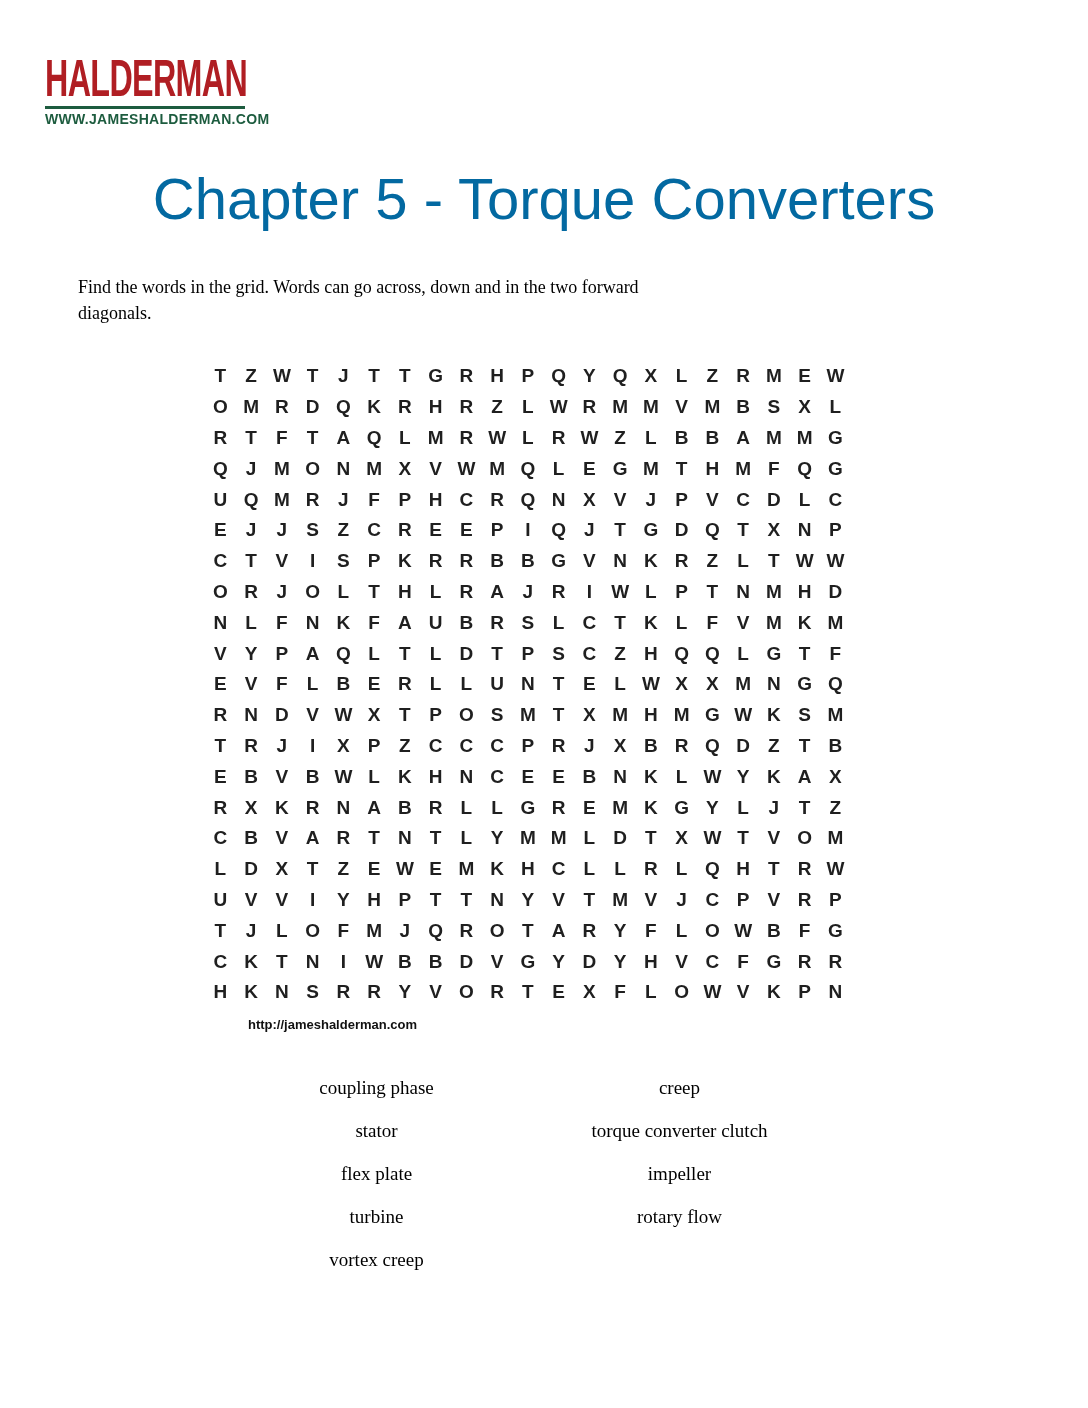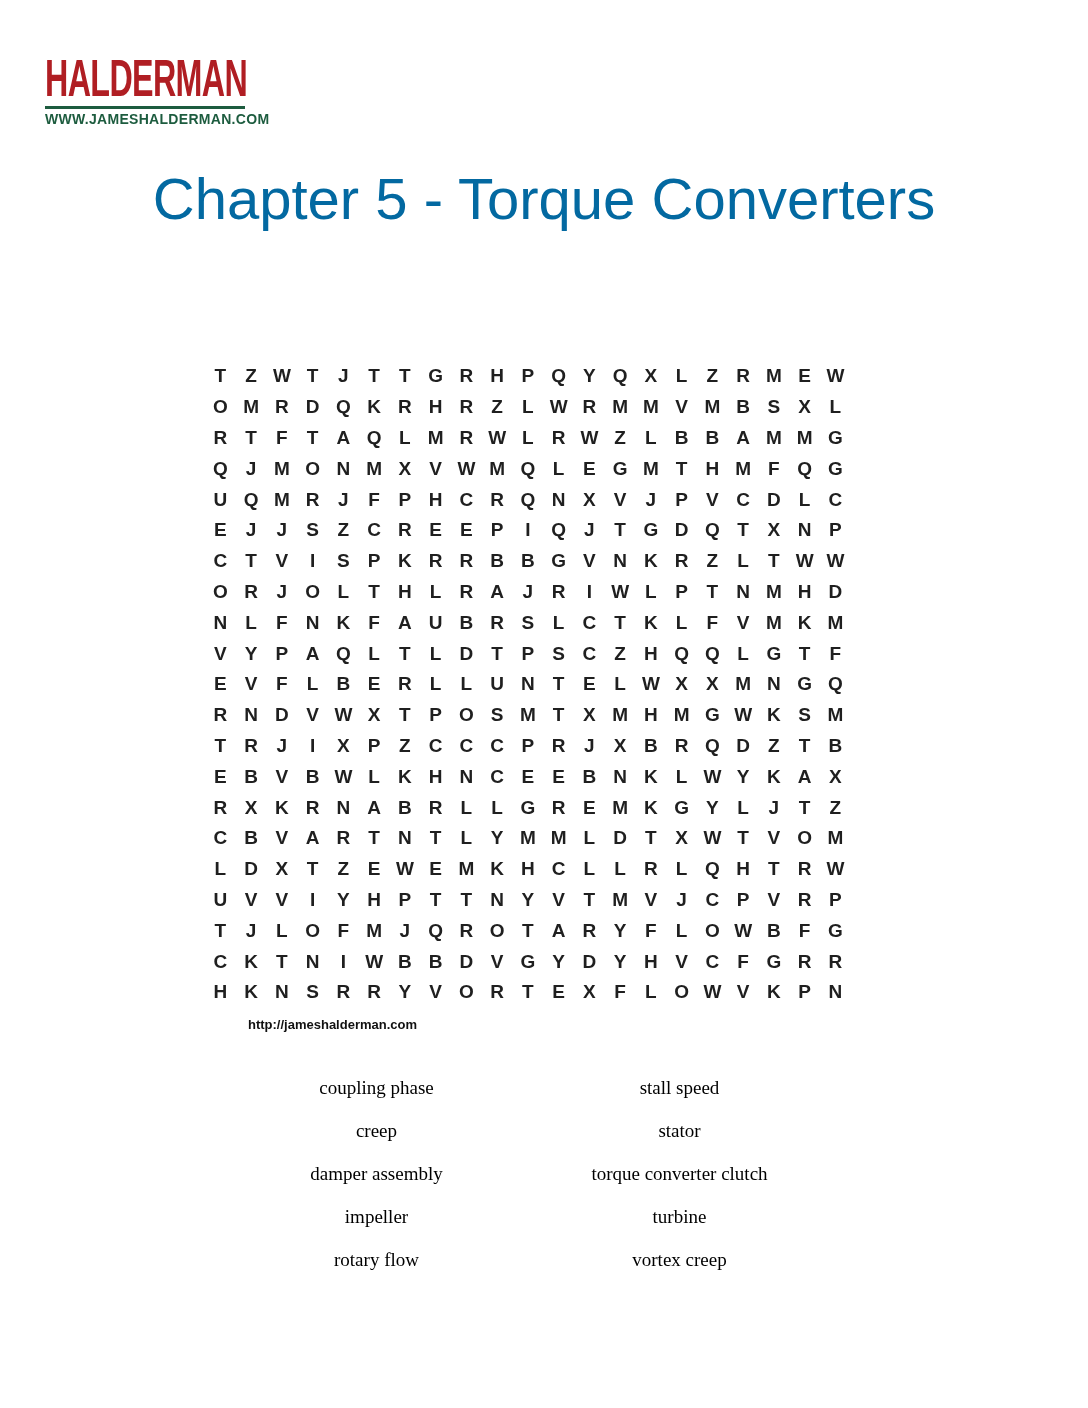--- a/index.html
+++ b/index.html
@@ -113,20 +113,21 @@
 <div class="page">
 
   <div class="logo">
     <div class="logo-name">HALDERMAN</div>
     <div class="logo-underline"></div>
     <div class="logo-website">WWW.JAMESHALDERMAN.COM</div>
   </div>
 
   <h1 class="title">Chapter 5 - Torque Converters</h1>
 
+  <p class="instructions">Find the words in the grid. Words can go across, down and in the two forward diagonals.</p>
 
   <div class="grid" id="grid">
       <span class="cell">T</span>
       <span class="cell">Z</span>
       <span class="cell">W</span>
       <span class="cell">T</span>
       <span class="cell">J</span>
       <span class="cell">T</span>
       <span class="cell">T</span>
       <span class="cell">G</span>
@@ -562,24 +563,23 @@
       <span class="cell">V</span>
       <span class="cell">K</span>
       <span class="cell">P</span>
       <span class="cell">N</span>
     </div>
 
   <div class="grid-url">http://jameshalderman.com</div>
 
   <div class="word-list" id="wordlist">
       <div class="word-item">coupling phase</div>
-      <div class="word-item">stall speed</div>
       <div class="word-item">creep</div>
       <div class="word-item">stator</div>
-      <div class="word-item">damper assembly</div>
       <div class="word-item">torque converter clutch</div>
+      <div class="word-item">flex plate</div>
       <div class="word-item">impeller</div>
       <div class="word-item">turbine</div>
       <div class="word-item">rotary flow</div>
       <div class="word-item">vortex creep</div>
     </div>
 
 </div>
 
 </body></html>

